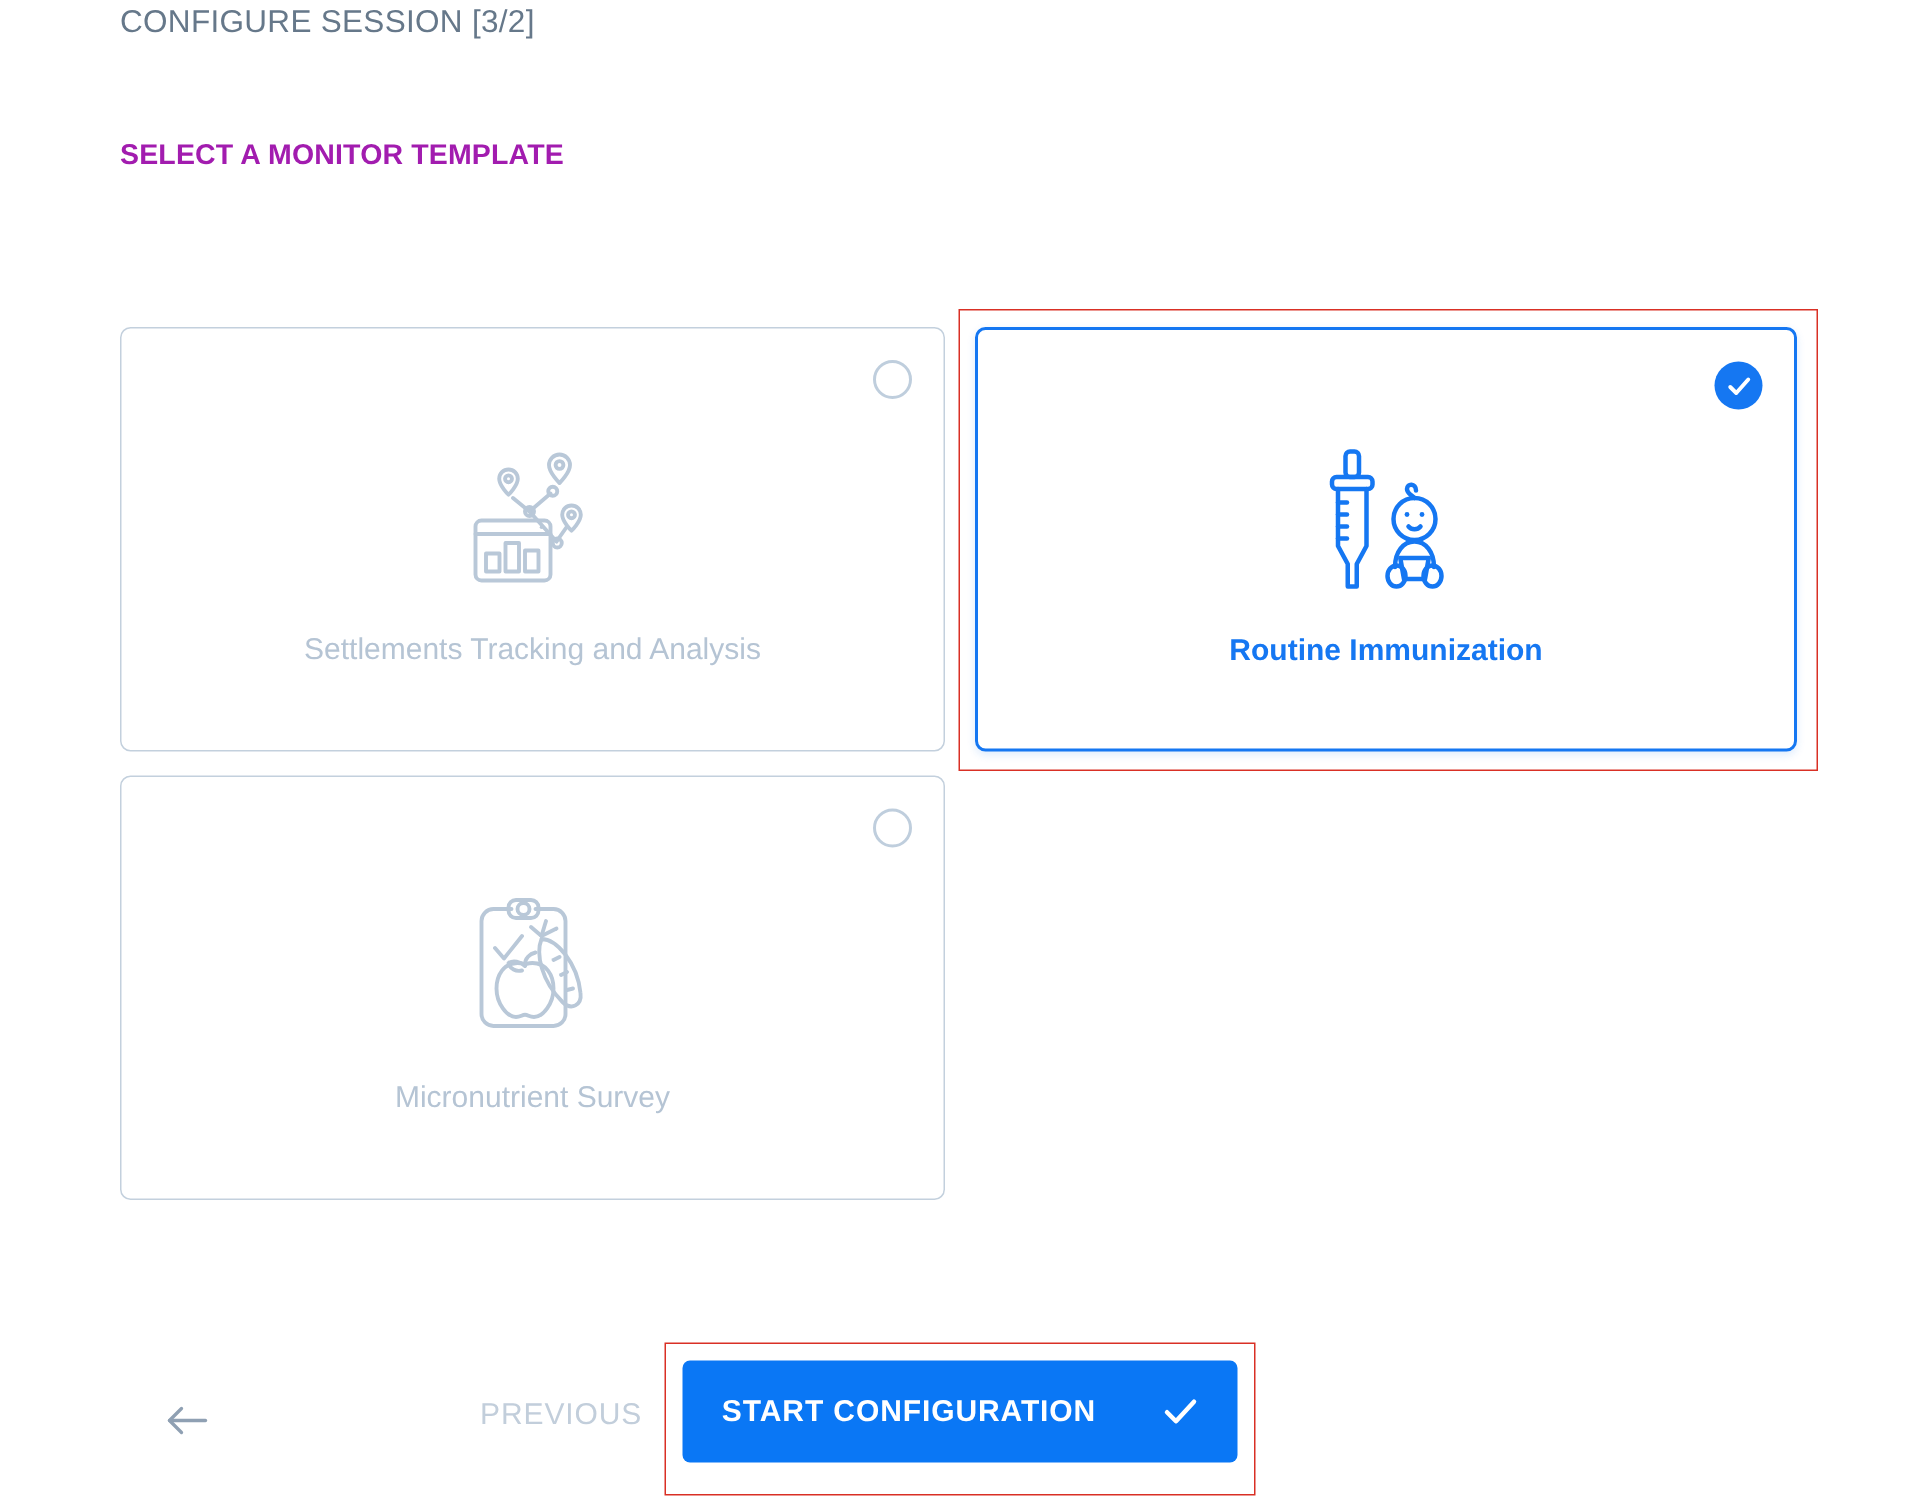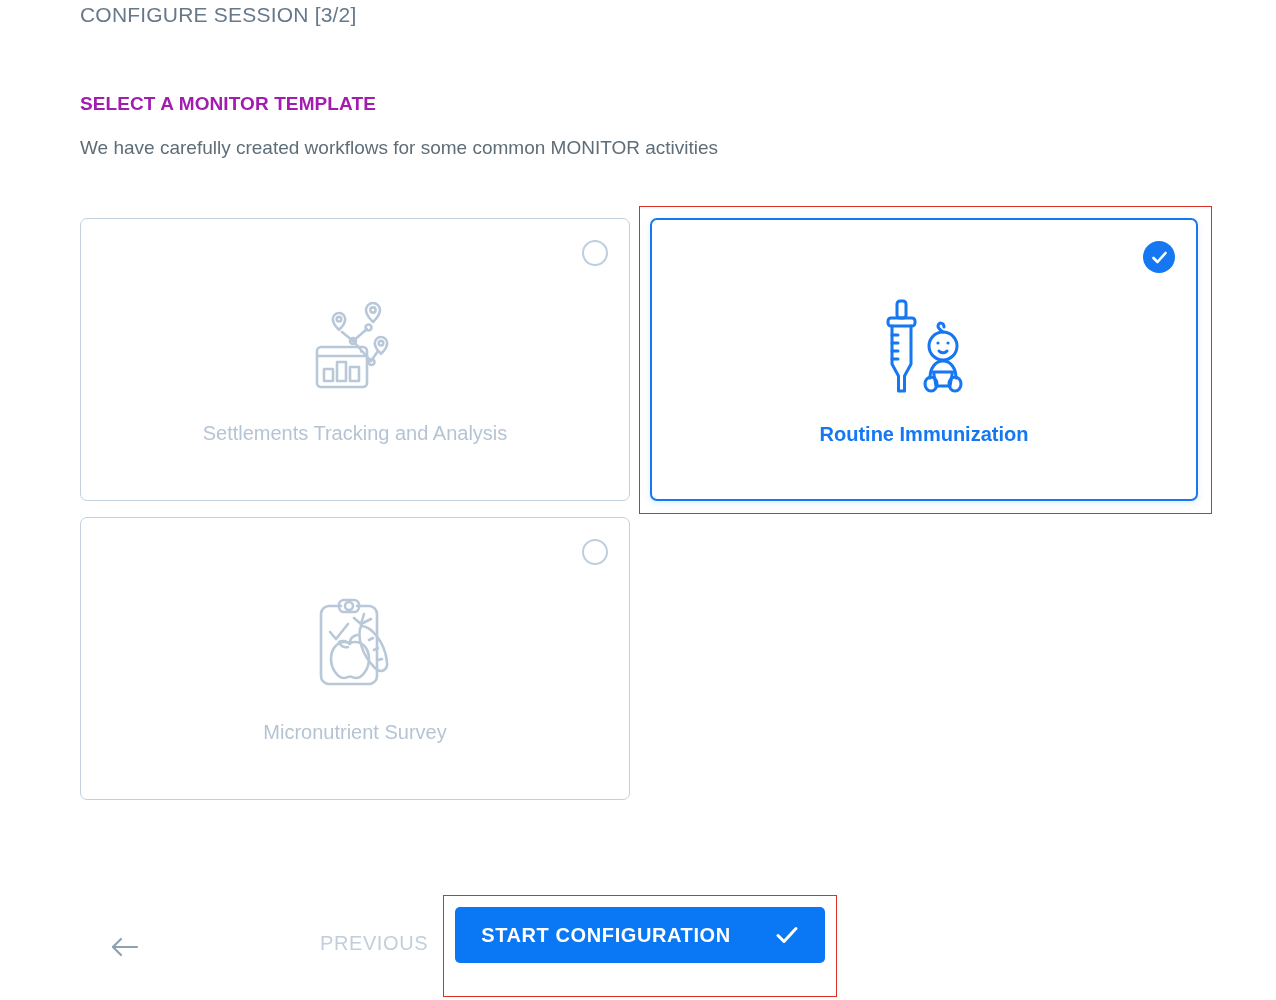--- a/index.html
+++ b/index.html
@@ -158,21 +158,21 @@
     color: #c2cedb;
     font-weight: 400;
     white-space: nowrap;
   }
 
   .start-button {
     position: absolute;
     left: 455px;
     top: 907px;
     width: 370px;
-    height: 56px;
+    height: 68px;
     background: #0a77f5;
     border: none;
     border-radius: 5px;
     display: flex;
     align-items: center;
     justify-content: center;
     gap: 44px;
     cursor: pointer;
     padding: 0;
   }
@@ -187,21 +187,20 @@
 </style>
 </head>
 <body>
 
 <div class="page">
 
   <div class="session-title">CONFIGURE SESSION [3/2]</div>
 
   <div class="section-title">SELECT A MONITOR TEMPLATE</div>
 
-  <div class="section-sub">We have carefully created workflows for some common MONITOR activities</div>
 
   <div class="card card-2 selected">
     <div class="radio-checked">
       <svg width="19" height="19" viewBox="0 0 19 19" fill="none" stroke="#ffffff" stroke-width="2.6" stroke-linecap="round" stroke-linejoin="round">
         <path d="M3.5 10 L7.5 14 L15.5 5"></path>
       </svg>
     </div>
     <div class="card-icon">
       <svg width="92" height="100" viewBox="0 0 92 100" fill="none" stroke="#1577f2" stroke-width="3" stroke-linecap="round" stroke-linejoin="round">
 

